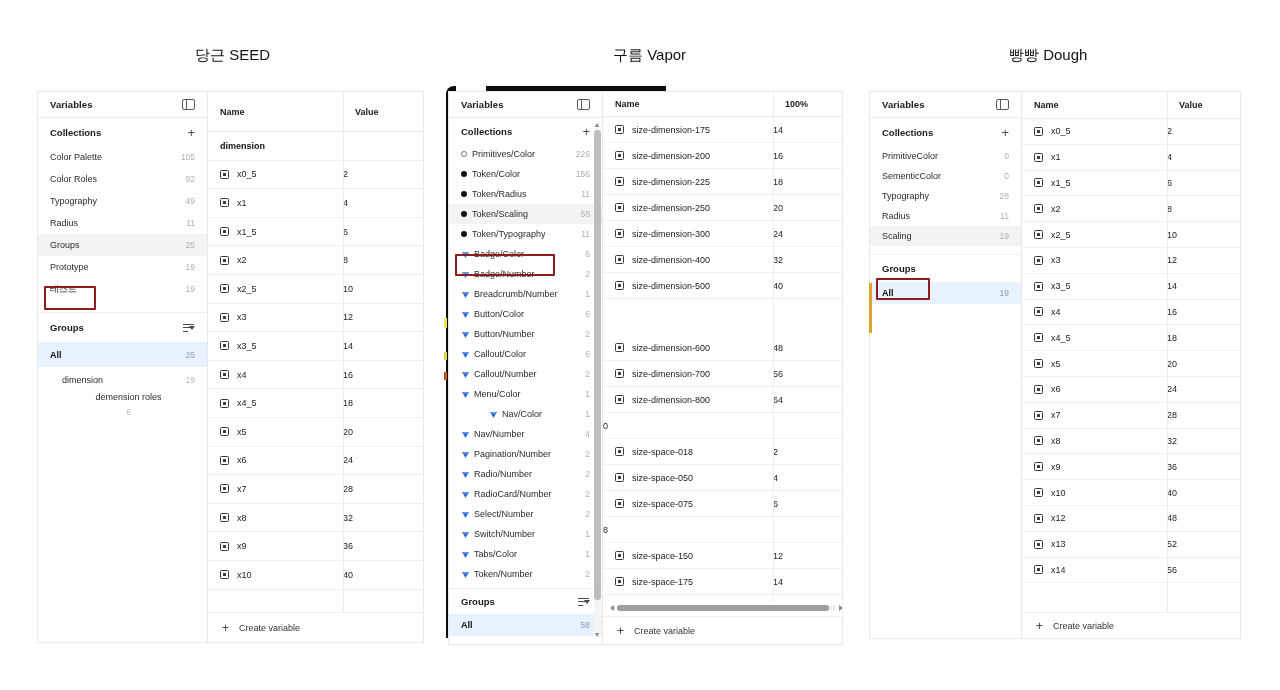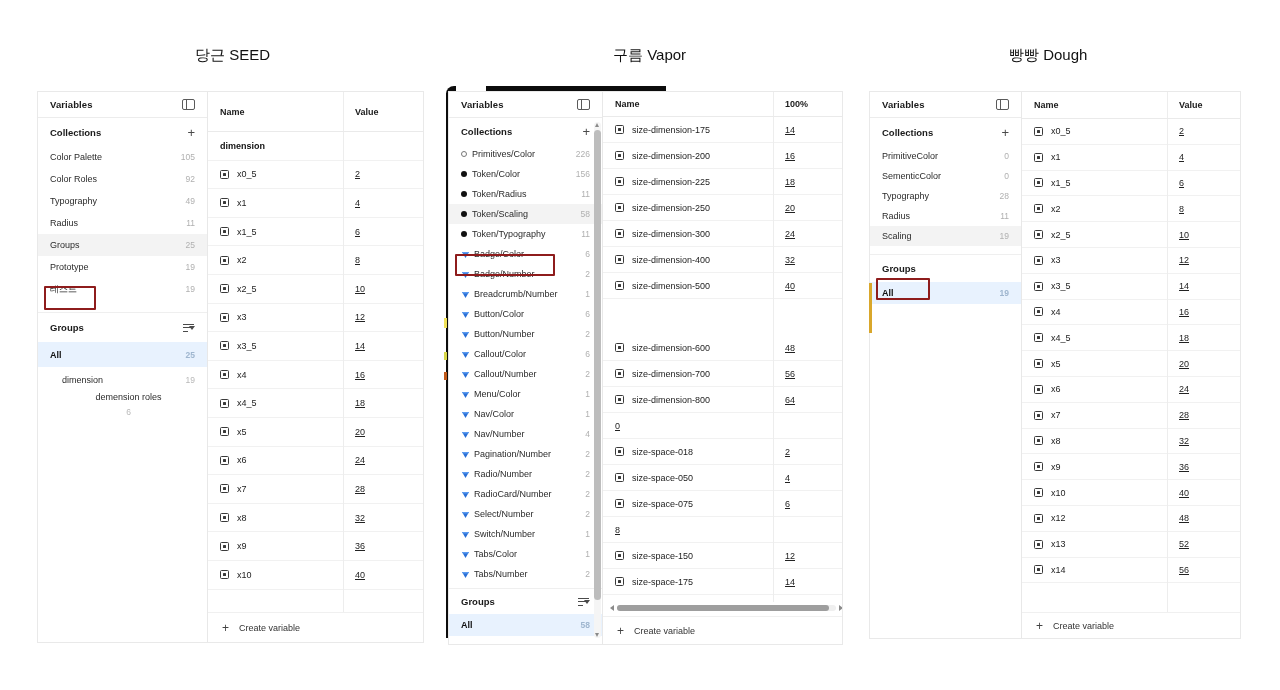--- a/index.html
+++ b/index.html
@@ -101,21 +101,21 @@
   .tbl-head {
     display:flex; border-bottom:1px solid #eaeaea; flex:0 0 auto;
   }
   .tbl-head .th {
     font-size:9px; color:#1a1a1a; font-weight:600; padding:0 12px;
     display:flex; align-items:center;
   }
   .tbl-body { flex:1; overflow:hidden; }
   .trow { display:flex; border-bottom:1px solid #f1f1f1; }
   .trow .c-name { display:flex; align-items:center; gap:8px; padding:0 12px; font-size:9px; color:#222; }
-  .trow .c-val { padding:0 12px; display:flex; align-items:center; font-size:9px; color:#222;text-decoration:underline; }
+  .trow .c-val { padding:0 0; display:flex; align-items:center; font-size:9px; color:#222; }
   .trow.group-row .c-name { font-weight:700; color:#111; }
   .vicon {
     width:9px;height:9px;border:1.1px solid #3a3a3a;border-radius:1.5px;
     display:flex;align-items:center;justify-content:center;flex:0 0 auto;
   }
   .vicon::after{ content:""; width:3px;height:3px;background:#3a3a3a; border-radius:0.5px;}
   .create-row {
     display:flex;align-items:center;gap:10px;padding:0 14px;
     font-size:9px;color:#333; flex:0 0 auto; border-top:1px solid #f0f0f0;
   }
@@ -538,21 +538,21 @@
               <span class="gem">
                 <svg width="9" height="8" viewBox="0 0 9 8">
                   <path d="M1 1h7l-3.5 6z" fill="#2a6fd6"></path>
                   <path d="M1 1h7l-1 1.6H2z" fill="#5b9bf0"></path>
                 </svg>
               </span>
               <span>Menu/Color</span>
             </span>
             <span class="cnt">1</span>
           </div>
-          <div class="coll-row" style="height: 20px;">
+          <div class="coll-row" style="height: 20px; margin-left: 28px;">
             <span class="lbl">
               <span class="gem">
                 <svg width="9" height="8" viewBox="0 0 9 8">
                   <path d="M1 1h7l-3.5 6z" fill="#2a6fd6"></path>
                   <path d="M1 1h7l-1 1.6H2z" fill="#5b9bf0"></path>
                 </svg>
               </span>
               <span>Nav/Color</span>
             </span>
             <span class="cnt">1</span>
@@ -642,21 +642,21 @@
             <span class="cnt">1</span>
           </div>
           <div class="coll-row" style="height: 20px;">
             <span class="lbl">
               <span class="gem">
                 <svg width="9" height="8" viewBox="0 0 9 8">
                   <path d="M1 1h7l-3.5 6z" fill="#2a6fd6"></path>
                   <path d="M1 1h7l-1 1.6H2z" fill="#5b9bf0"></path>
                 </svg>
               </span>
-              <span>Tabs/Number</span>
+              <span>Token/Number</span>
             </span>
             <span class="cnt">2</span>
           </div>
         </div>
       <div class="sb-sec" style="height:26px; border-top:1px solid #efefef; margin-top:4px;">
         <span class="t">Groups</span>
         <span class="groupicon">
             <i></i>
             <i></i>
             <i></i>

